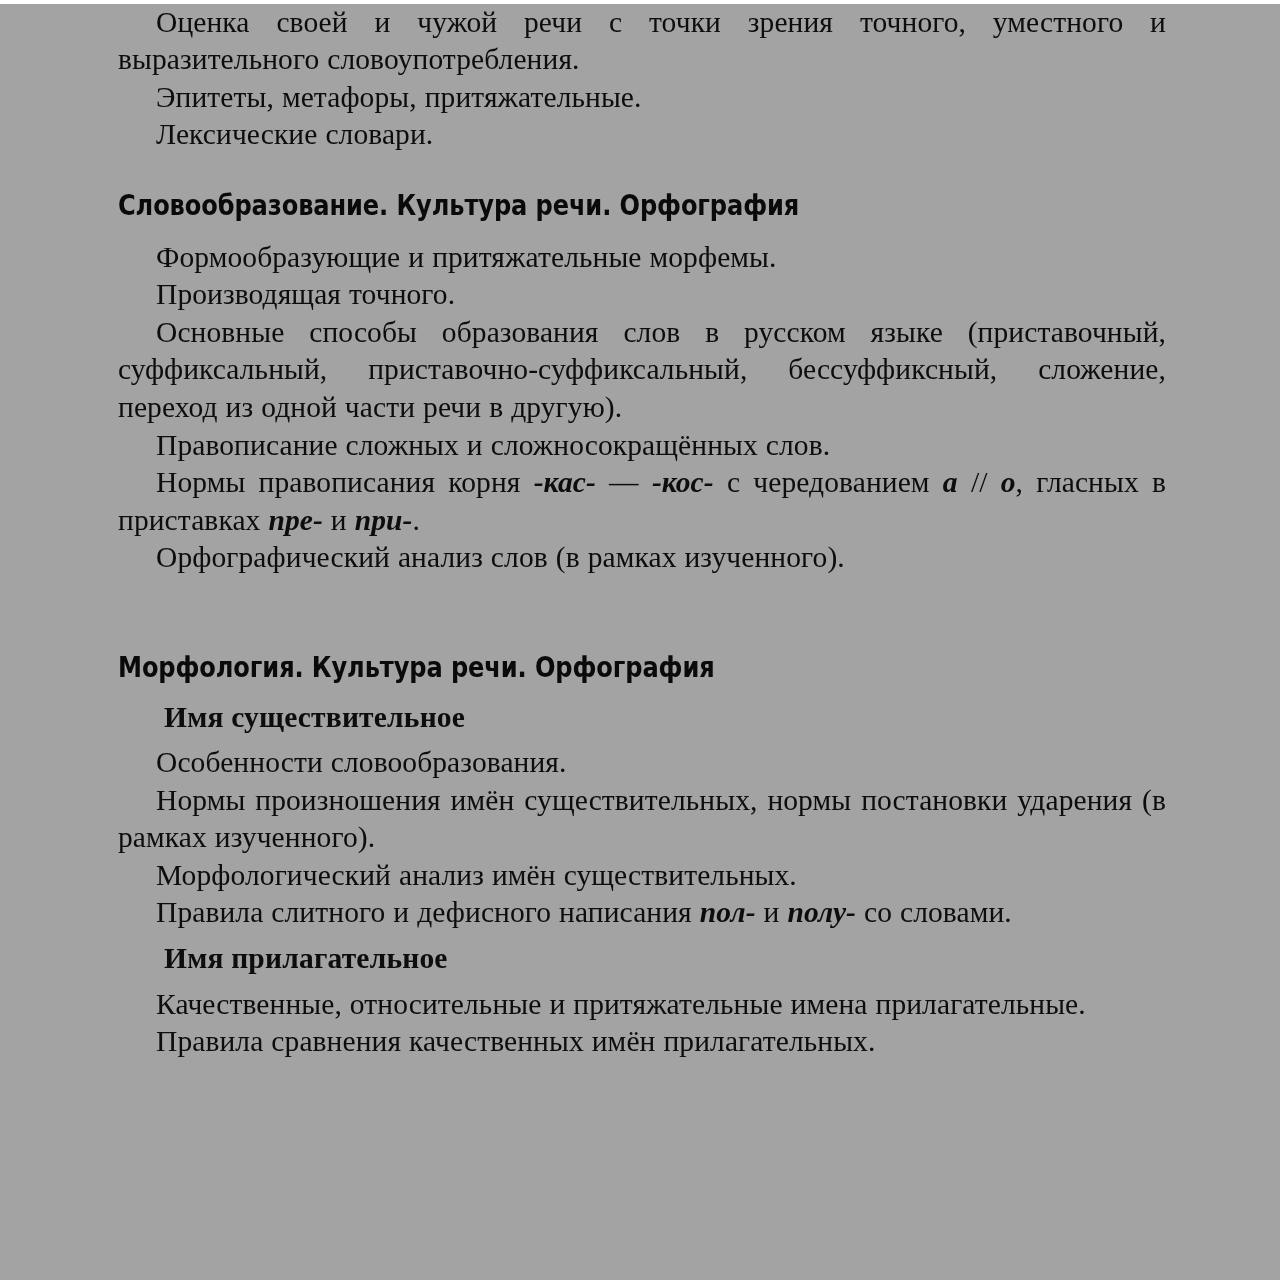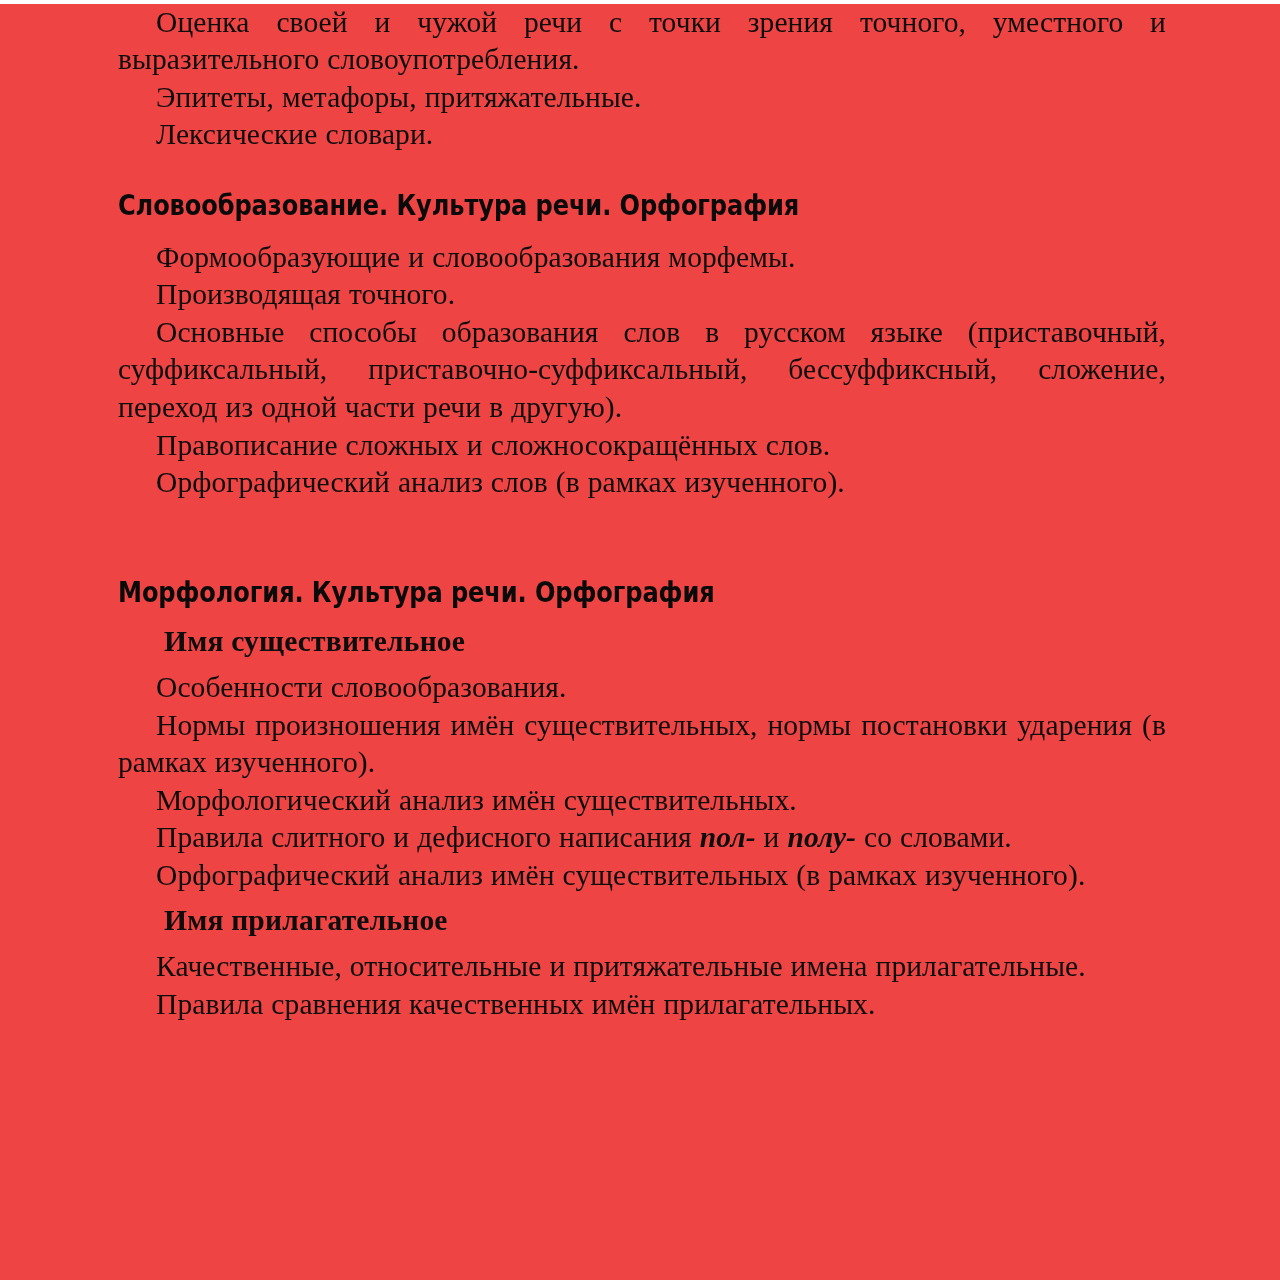--- a/index.html
+++ b/index.html
@@ -4,21 +4,21 @@
 <style>
   html, body {
     margin: 0;
     padding: 0;
     background: #ffffff;
   }
   #page {
     position: relative;
     width: 1280px;
     height: 1280px;
-    background: #ef4444;
+    background: #a3a3a3;
     overflow: hidden;
     font-family: "Liberation Serif", "DejaVu Serif", serif;
     color: #0d0d0d;
   }
   .col {
     position: absolute;
     left: 118px;
     top: -34px;
     width: 1048px;
   }
@@ -81,48 +81,50 @@
     <p class="body noindent">цией общения.</p>
 
     <p class="body">Оценка своей и чужой речи с точки зрения точного, уместного и выразительного словоупотребления.</p>
 
     <p class="body">Эпитеты, метафоры, притяжательные.</p>
 
     <p class="body">Лексические словари.</p>
 
     <h2 class="section gap-small">Словообразование. Культура речи. Орфография</h2>
 
-    <p class="body">Формообразующие и словообразования морфемы.</p>
+    <p class="body">Формообразующие и притяжательные морфемы.</p>
 
     <p class="body">Производящая точного.</p>
 
     <p class="body">Основные способы образования слов в русском языке (приставочный, суффиксальный, приставочно-суффиксальный, бессуффиксный, сложение, переход из одной части речи в другую).</p>
 
 
     <p class="body">Правописание сложных и сложносокращённых слов.</p>
 
+    <p class="body">
+      <span>Нормы правописания корня </span><em class="bi">-кас-</em><span> — </span><em class="bi">-кос-</em><span> с чередованием </span><em class="bi">а</em><span> // </span><em class="bi">о</em><span>, гласных в приставках </span><em class="bi">пре-</em><span> и </span><em class="bi">при-</em><span>.</span>
+    </p>
 
     <p class="body">Орфографический анализ слов (в рамках изученного).</p>
 
     <h2 class="section gap-large">Морфология. Культура речи. Орфография</h2>
 
     <h3 class="sub">Имя существительное</h3>
 
     <p class="body">Особенности словообразования.</p>
 
     <p class="body">Нормы произношения имён существительных, нормы постановки ударения (в рамках изученного).</p>
 
 
     <p class="body">Морфологический анализ имён существительных.</p>
 
     <p class="body">
       <span>Правила слитного и дефисного написания </span><em class="bi">пол-</em><span> и </span><em class="bi">полу-</em><span> со словами.</span>
     </p>
 
-    <p class="body">Орфографический анализ имён существительных (в рамках изученного).</p>
 
     <h3 class="sub">Имя прилагательное</h3>
 
     <p class="body">Качественные, относительные и притяжательные имена прилагательные.</p>
 
     <p class="body">Правила сравнения качественных имён прилагательных.</p>
 
   </div>
   <div class="clip-top"></div>
 </div>

